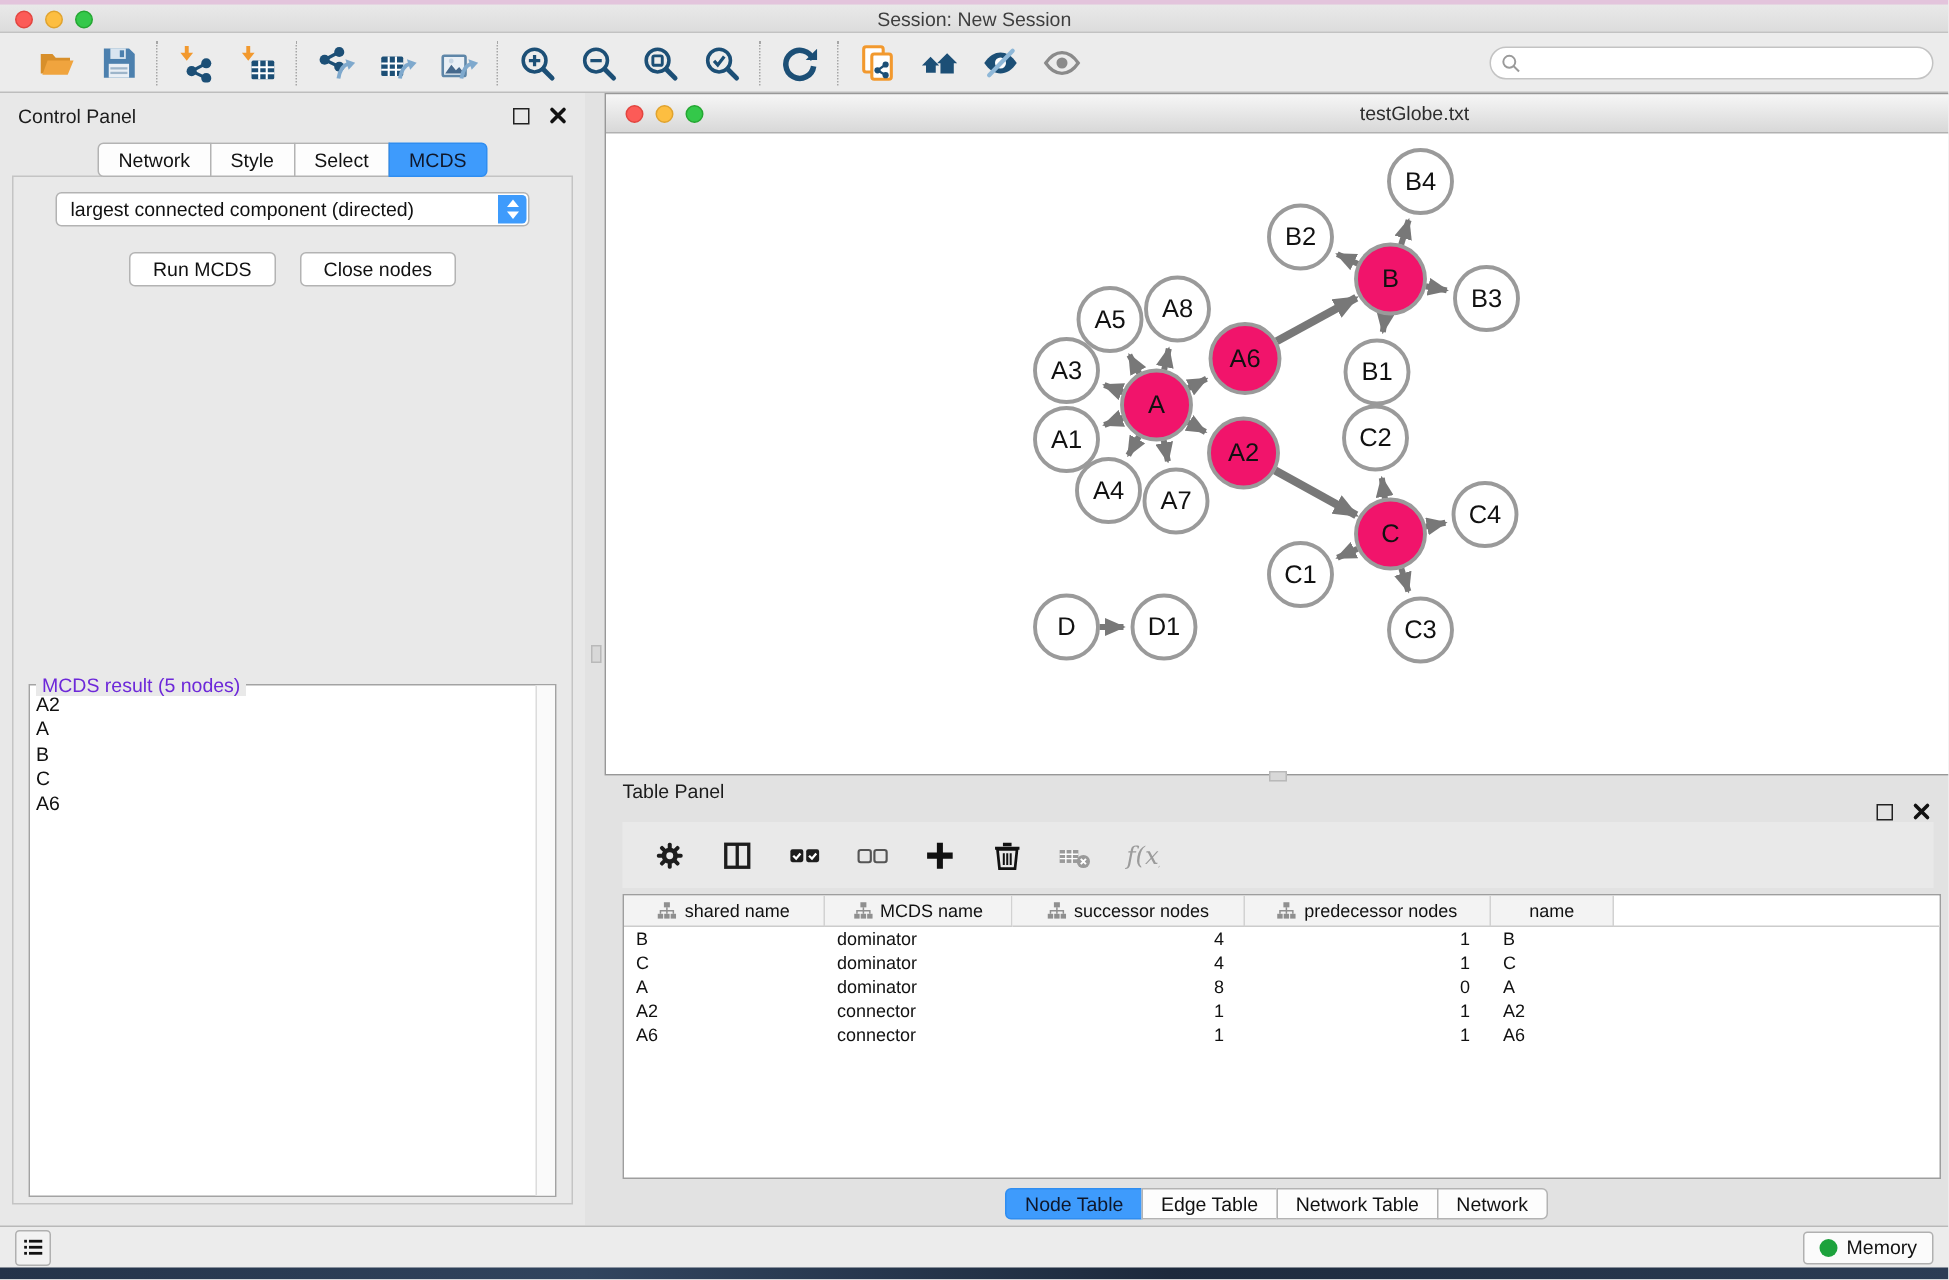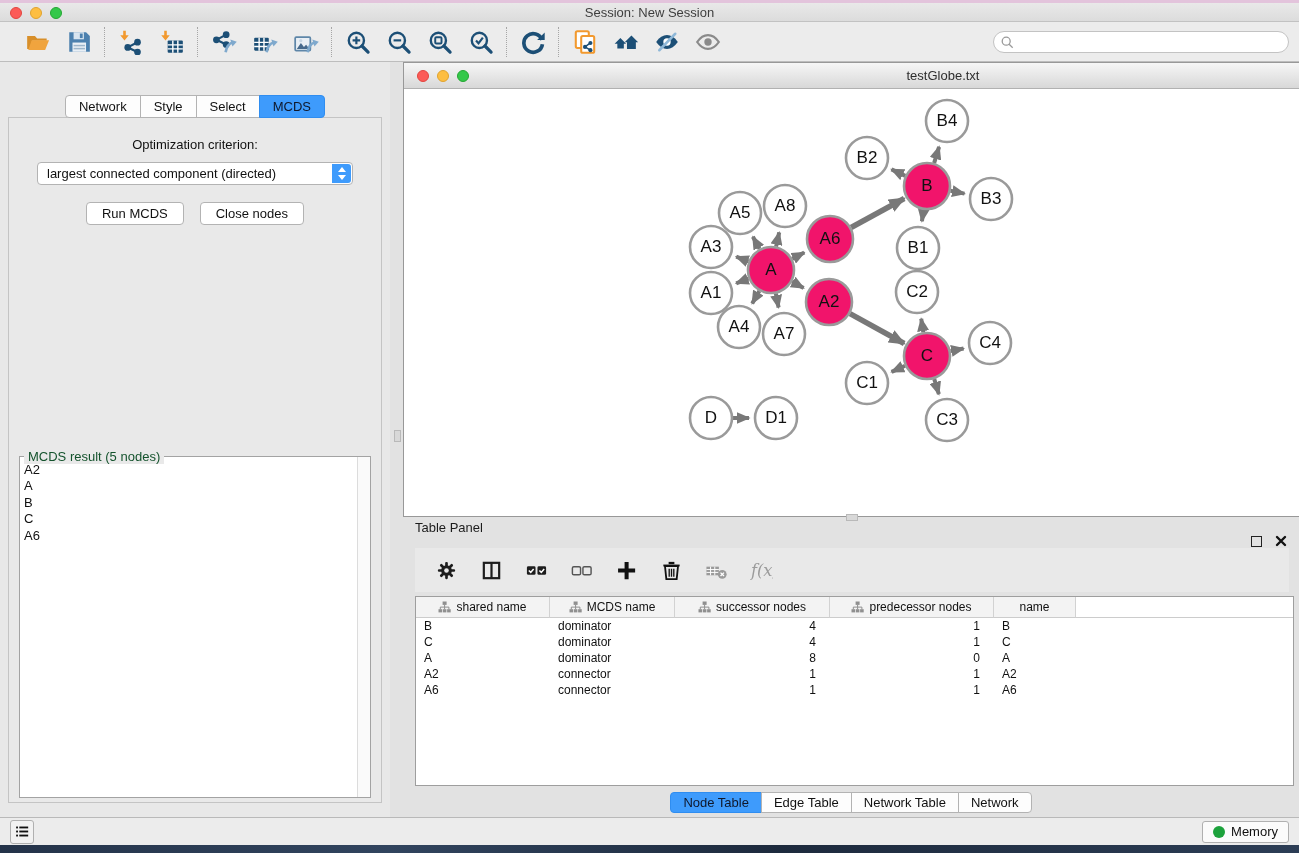--- a/index.html
+++ b/index.html
@@ -49,21 +49,21 @@
   .criterion { position:relative; width:316px; height:23px; margin:10px auto 0; background:#fff;
     border:1px solid #b3b3b3; border-radius:4px; font-size:13px; line-height:21px; padding:0 26px 0 9px;
     color:#111; white-space:nowrap; overflow:hidden; }
   .stepper { position:absolute; right:1px; top:1px; width:19px; height:19px; background:#3e9bfc; border-radius:0 3px 3px 0;
     display:flex; flex-direction:column; align-items:center; justify-content:center; gap:3px; }
   .tri-up { width:0; height:0; border-left:4px solid transparent; border-right:4px solid transparent; border-bottom:5px solid #fff; }
   .tri-down { width:0; height:0; border-left:4px solid transparent; border-right:4px solid transparent; border-top:5px solid #fff; }
   .cp-buttons { display:flex; justify-content:center; gap:16px; margin-top:17px; }
   .btn { background:#fff; border:1px solid #b3b3b3; border-radius:4px; padding:3px 15px; font-size:13px; color:#111; cursor:default; }
   .fieldset { position:absolute; left:10px; right:10px; top:338px; bottom:4px; border:1px solid #a3a3a3; background:#fff; }
-  .fieldset-title { position:absolute; top:-8px; left:4px; background:#e9e9e9; padding:0 4px; font-size:13px; color:#14532d; }
+  .fieldset-title { position:absolute; top:-8px; left:4px; background:#e9e9e9; padding:0 4px; font-size:13px; color:#6d28d9; }
   .result-list { position:absolute; left:0; right:13px; top:3px; bottom:0; padding:2px 0 0 4px;
     font-size:13px; line-height:16.4px; color:#111; overflow:hidden; }
   .result-scrollbar { position:absolute; right:0; top:0; bottom:0; width:13px; background:#fafafa; border-left:1px solid #dcdcdc; }
 
   
   .right-area { position:absolute; left:403px; top:0; width:896px; height:755px; }
 
   .net-window { position:absolute; left:0; top:0; width:1080px; height:455px; border:1px solid #989898; background:#fff; }
   .net-titlebar { position:relative; height:26px; background:linear-gradient(#f6f6f6,#d8d8d8); border-bottom:1px solid #b1b1b1;
     display:flex; align-items:center; }
@@ -284,28 +284,38 @@
         <circle cx="5.6" cy="5.6" r="4.3" fill="none" stroke="#9a9a9a" stroke-width="1.4"></circle>
         <path d="M8.8 8.8L12.6 12.6" stroke="#9a9a9a" stroke-width="1.4"></path>
       </svg>
       <input type="text" placeholder="" style="">
     </div>
   </div>
 
   <div class="main">
 
     <div class="control-panel">
+      <div class="cp-header">
+        <span class="panel-title">Control Panel</span>
+        <span class="panel-win-icons">
+          <span class="float-icon"></span>
+          <span class="close-icon">
+            <svg width="12" height="12" viewBox="0 0 12 12">
+                <path d="M2 2l8 8M10 2l-8 8" stroke="#111" stroke-width="2.4" stroke-linecap="round"></path>
+              </svg>
+          </span>
+        </span>
+      </div>
       <div class="cp-tabs" id="cp-tabs">
           <div class="tab">Network</div>
           <div class="tab">Style</div>
           <div class="tab">Select</div>
           <div class="tab active">MCDS</div>
         </div>
       <div class="cp-body">
-        <div class="opt-label">Optimization criterion:</div>
         <div class="criterion">
           <span>largest connected component (directed)</span>
           <span class="stepper">
             <span class="tri-up"></span>
               <span class="tri-down"></span>
           </span>
         </div>
         <div class="cp-buttons">
           <button class="btn">Run MCDS</button>
           <button class="btn">Close nodes</button>

